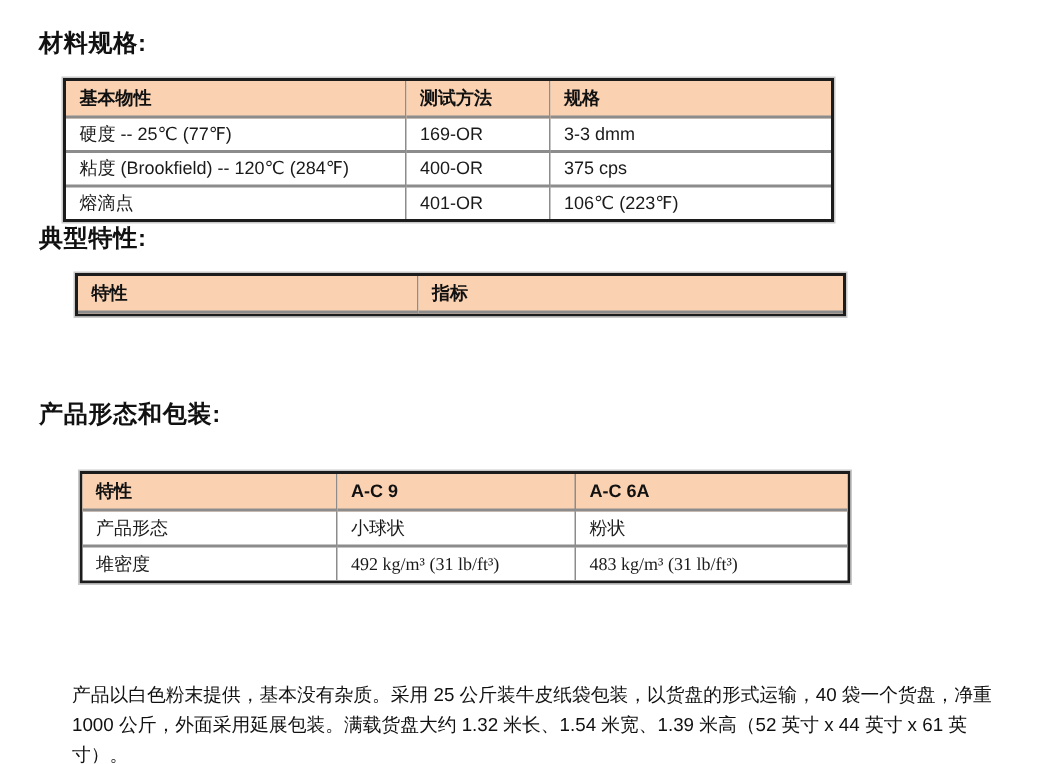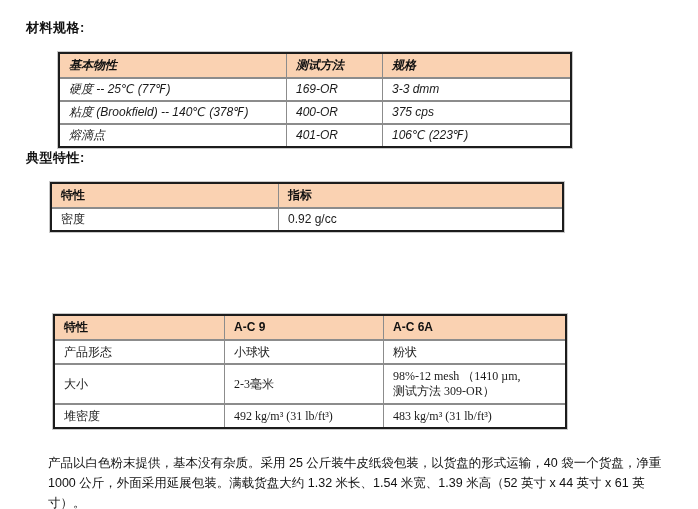--- a/index.html
+++ b/index.html
@@ -13,39 +13,39 @@
     position: relative;
     width: 698px;
     height: 509px;
     background: #ffffff;
     overflow: hidden;
   }
   .section-heading {
     position: absolute;
     left: 26px;
     margin: 0;
-    font-size: 13px;
+    font-size: 16px;
     font-weight: bold;
     color: #111111;
     letter-spacing: 0.5px;
   }
   #heading-1 { top: 19px; }
   #heading-2 { top: 149px; }
   #heading-3 { top: 266px; }
 
   table.spec-table {
     position: absolute;
     border-collapse: separate;
     border-spacing: 0;
     border: 2px solid #1c1c1c;
     outline: 1px solid #c9c9c9;
     table-layout: fixed;
     background: #ffffff;
   }
-  #table-1 { left: 58px; top: 52px;  width: 510px; font-style: italic; }
+  #table-1 { left: 42px; top: 52px;  width: 510px; }
   #table-2 { left: 50px; top: 182px; width: 510px; }
   #table-3 { left: 53px; top: 314px; width: 510px; }
 
   .spec-table th, .spec-table td {
     font-size: 12px;
     line-height: 15px;
     padding: 3px 8px 3px 9px;
     text-align: left;
     vertical-align: middle;
     border-right: 1px solid #8c8c8c;
@@ -105,21 +105,21 @@
         <th>规格</th>
       </tr>
     </thead>
     <tbody>
       <tr>
         <td>硬度 -- 25℃ (77℉)</td>
         <td>169-OR</td>
         <td>3-3 dmm</td>
       </tr>
       <tr>
-        <td>粘度 (Brookfield) -- 140℃ (378℉)</td>
+        <td>粘度 (Brookfield) -- 120℃ (284℉)</td>
         <td>400-OR</td>
         <td>375 cps</td>
       </tr>
       <tr>
         <td>熔滴点</td>
         <td>401-OR</td>
         <td>106℃ (223℉)</td>
       </tr>
     </tbody>
   </table>
@@ -131,53 +131,44 @@
         <col style="width:227px">
         <col style="width:283px">
       </colgroup>
     <thead>
       <tr>
         <th>特性</th>
         <th>指标</th>
       </tr>
     </thead>
     <tbody>
-      <tr>
-        <td>密度</td>
-        <td>0.92 g/cc</td>
-      </tr>
     </tbody>
   </table>
 
+  <h2 id="heading-3" class="section-heading">产品形态和包装:</h2>
 
   <table id="table-3" class="spec-table">
     <colgroup>
         <col style="width:170px">
         <col style="width:159px">
         <col style="width:181px">
       </colgroup>
     <thead>
       <tr>
         <th>特性</th>
         <th>A-C 9</th>
         <th>A-C 6A</th>
       </tr>
     </thead>
     <tbody>
       <tr>
         <td>产品形态</td>
         <td class="mono">小球状</td>
         <td class="mono">粉状</td>
       </tr>
-      <tr class="tall-row">
-        <td>大小</td>
-        <td class="mono">2-3毫米</td>
-        <td class="mono preline">98%-12 mesh （1410 µm,
-测试方法 309-OR）</td>
-      </tr>
       <tr>
         <td>堆密度</td>
         <td class="mono">492 kg/m³ (31 lb/ft³)</td>
         <td class="mono">483 kg/m³ (31 lb/ft³)</td>
       </tr>
     </tbody>
   </table>
 
   <p class="packaging-text">产品以白色粉末提供，基本没有杂质。采用 25 公斤装牛皮纸袋包装，以货盘的形式运输，40 袋一个货盘，净重 1000 公斤，外面采用延展包装。满载货盘大约 1.32 米长、1.54 米宽、1.39 米高（52 英寸 x 44 英寸 x 61 英寸）。</p>
 

